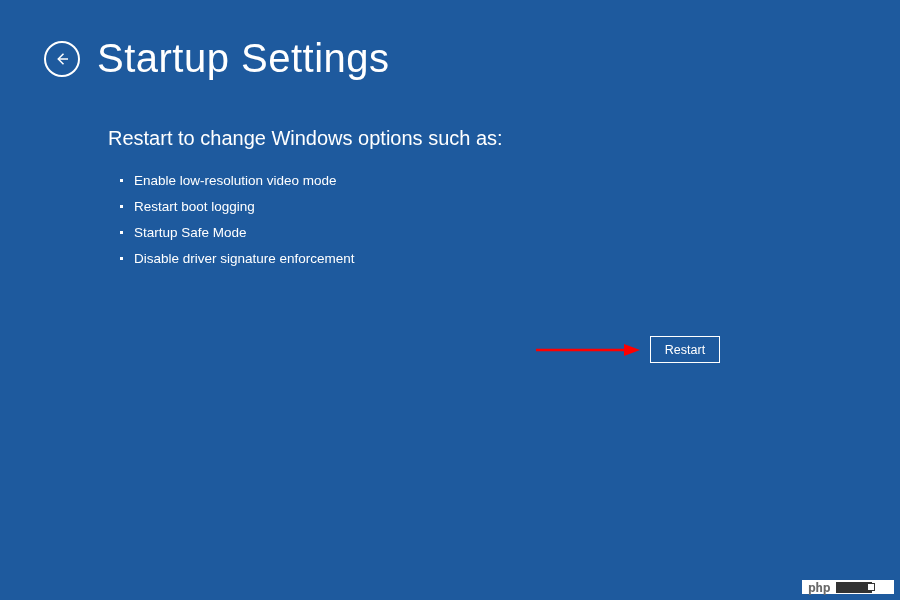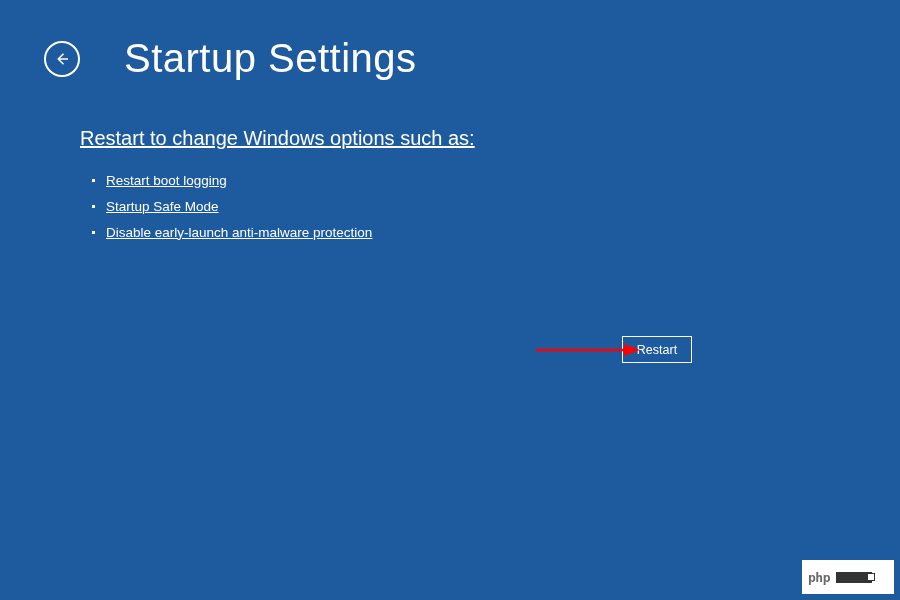--- a/index.html
+++ b/index.html
@@ -36,27 +36,26 @@
     .back-button svg {
       width: 18px;
       height: 18px;
       fill: none;
       stroke: #ffffff;
       stroke-width: 2;
     }
     .page-title {
       font-size: 40px;
       font-weight: 300;
-      margin-left: 44px;
+      margin-left: 17px;
       letter-spacing: 0.5px;
     }
     .content {
-      padding-left: 80px;
+      padding-left: 108px;
       padding-top: 46px;
-      text-decoration: underline;
     }
     .subtitle {
       font-size: 20px;
       font-weight: 300;
       margin-bottom: 22px;
     }
     .options-list {
       list-style: none;
       padding-left: 12px;
     }
@@ -72,21 +71,21 @@
       content: "";
       position: absolute;
       left: 0;
       top: 7px;
       width: 3px;
       height: 3px;
       background: #ffffff;
     }
     .restart-button {
       position: absolute;
-      left: 622px;
+      left: 650px;
       top: 336px;
       width: 70px;
       height: 27px;
       border: 1.5px solid #ffffff;
       background: transparent;
       color: #ffffff;
       font-size: 12.5px;
       font-family: inherit;
       cursor: pointer;
       display: flex;
@@ -97,21 +96,21 @@
       position: absolute;
       left: 534px;
       top: 342px;
       pointer-events: none;
     }
     .watermark {
       position: absolute;
       right: 6px;
       bottom: 6px;
       width: 92px;
-      height: 34px;
+      height: 14px;
       background: #ffffff;
       display: flex;
       align-items: center;
       padding-left: 6px;
       text-decoration: underline;
     }
     .watermark-text {
       font-family: monospace;
       font-size: 13px;
       font-weight: bold;
@@ -145,23 +144,24 @@
       <polyline points="14,5 7,12 14,19"></polyline>
       <line x1="7" y1="12" x2="20" y2="12"></line>
     </svg>
   </div>
   <h1 class="page-title">Startup Settings</h1>
 </div>
 
 <div class="content">
   <div class="subtitle">Restart to change Windows options such as:</div>
   <ul class="options-list">
+    <li>Enable low-resolution video mode</li>
     <li>Restart boot logging</li>
     <li>Startup Safe Mode</li>
-    <li>Disable early-launch anti-malware protection</li>
+    <li>Disable driver signature enforcement</li>
   </ul>
 </div>
 
 <button class="restart-button">Restart</button>
 
 <svg class="annotation-arrow" width="110" height="16" viewBox="0 0 110 16">
   <line x1="2" y1="8" x2="92" y2="8" stroke="#ff0000" stroke-width="2.5"></line>
   <polygon points="90,2 106,8 90,14" fill="#ff0000"></polygon>
 </svg>
 

